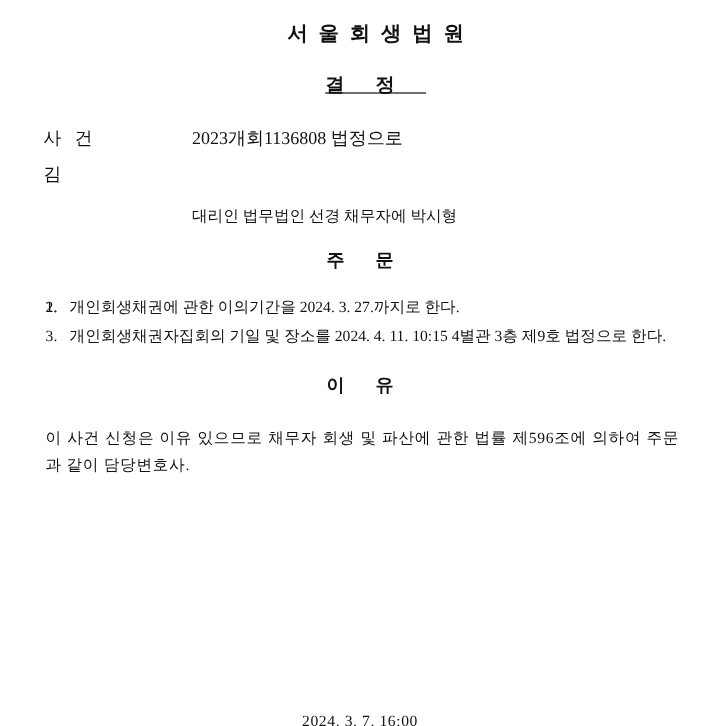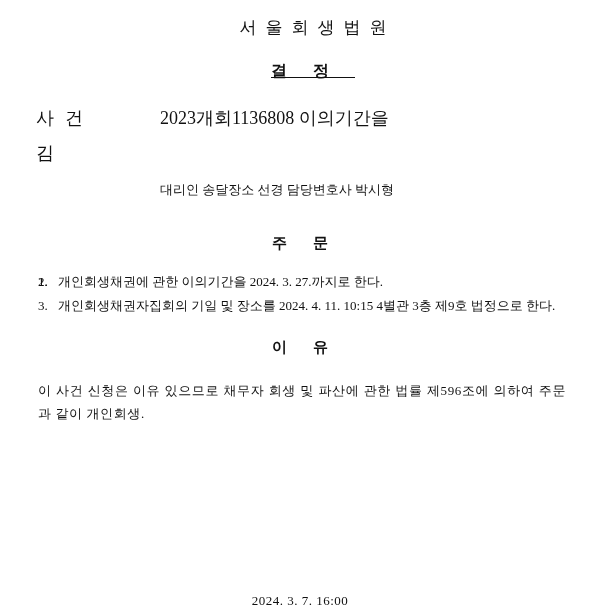--- a/index.html
+++ b/index.html
@@ -18,21 +18,21 @@
   .page {
     width: 600px;
     height: 605px;
     position: relative;
     box-sizing: border-box;
     padding: 0;
   }
   .court-title {
     text-align: center;
     font-size: 17px;
-    font-weight: normal;
+    font-weight: bold;
     letter-spacing: 9px;
     margin-top: 16px;
     text-indent: 9px;
     padding-left: 26px;
   }
   .doc-title {
     text-align: center;
     font-size: 16px;
     font-weight: bold;
     letter-spacing: 26px;
@@ -40,21 +40,21 @@
     text-indent: 26px;
     text-decoration: underline;
   }
   .field-block {
     margin-top: 24px;
     padding-left: 36px;
   }
   .field-row {
     display: flex;
     align-items: flex-start;
-    font-size: 18px;
+    font-size: 15px;
     margin-bottom: 11px;
   }
   .field-label {
     width: 124px;
     flex: 0 0 124px;
     letter-spacing: 11px;
   }
   .field-value {
     flex: 1 1 auto;
     letter-spacing: 0px;
@@ -73,21 +73,21 @@
     width: 10px;
   }
   .section-heading {
     text-align: center;
     font-size: 15px;
     font-weight: bold;
     letter-spacing: 26px;
     text-indent: 26px;
   }
   .heading-juemun {
-    margin-top: 34px;
+    margin-top: 18px;
     font-family: Liberation Serif, serif;
   }
   .heading-iyu {
     margin-top: 20px;
   }
   .ordered-list {
     margin: 18px 0 0 0;
     padding: 0 36px 0 38px;
     list-style: none;
     font-size: 13px;
@@ -126,30 +126,30 @@
 
 <div class="page">
 
   <div class="court-title">서울회생법원</div>
 
   <div class="doc-title">결정</div>
 
   <div class="field-block">
     <div class="field-row">
       <div class="field-label">사건</div>
-      <div class="field-value">2023개회1136808  이의기간을</div>
+      <div class="field-value">2023개회1136808  법정으로</div>
     </div>
     <div class="field-row">
       <div class="field-value">김</div>
     </div>
   </div>
 
   <div class="addr-block">
     <div class="addr-line">
-      <span>대리인 송달장소 선경 담당변호사 박시형</span>
+      <span>대리인 법무법인 선경 채무자에 박시형</span>
     </div>
   </div>
 
   <div class="section-heading heading-juemun">주문</div>
 
   <ul class="ordered-list">
     <li>
       <span class="num">1.</span>
     </li>
     <li>
@@ -157,17 +157,17 @@
       <span>개인회생채권에 관한 이의기간을 2024. 3. 27.까지로 한다.</span>
     </li>
     <li>
       <span class="num">3.</span>
       <span>개인회생채권자집회의 기일 및 장소를 2024. 4. 11. 10:15 4별관 3층 제9호 법정으로 한다.</span>
     </li>
   </ul>
 
   <div class="section-heading heading-iyu">이유</div>
 
-  <div class="reason-body">이 사건 신청은 이유 있으므로 채무자 회생 및 파산에 관한 법률 제596조에 의하여 주문과 같이 개인회생.</div>
+  <div class="reason-body">이 사건 신청은 이유 있으므로 채무자 회생 및 파산에 관한 법률 제596조에 의하여 주문과 같이 담당변호사.</div>
 
   <div class="date-line">2024. 3. 7. 16:00</div>
 
 </div>
 
 </body></html>

